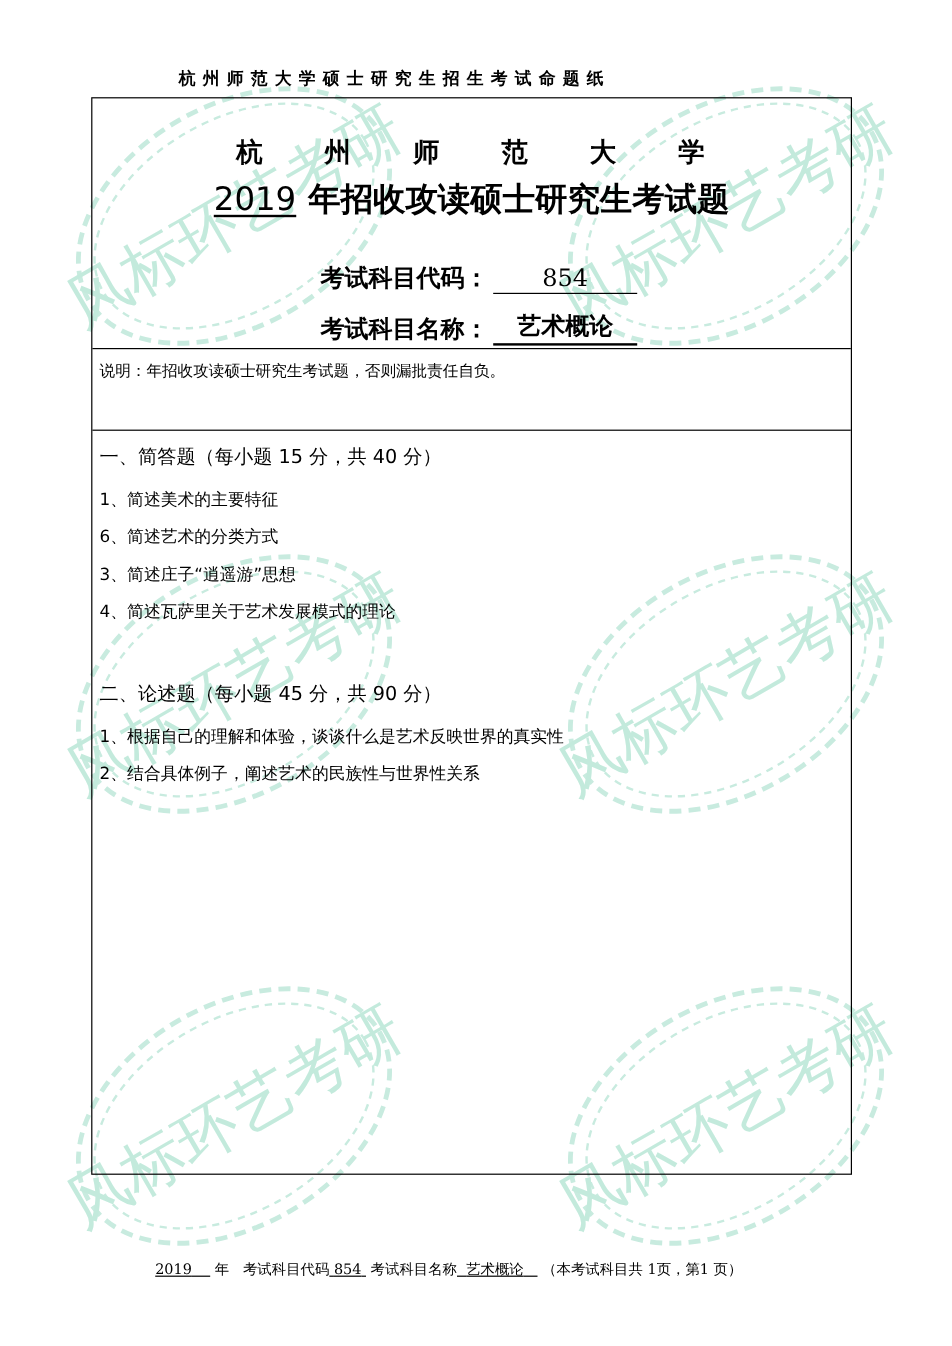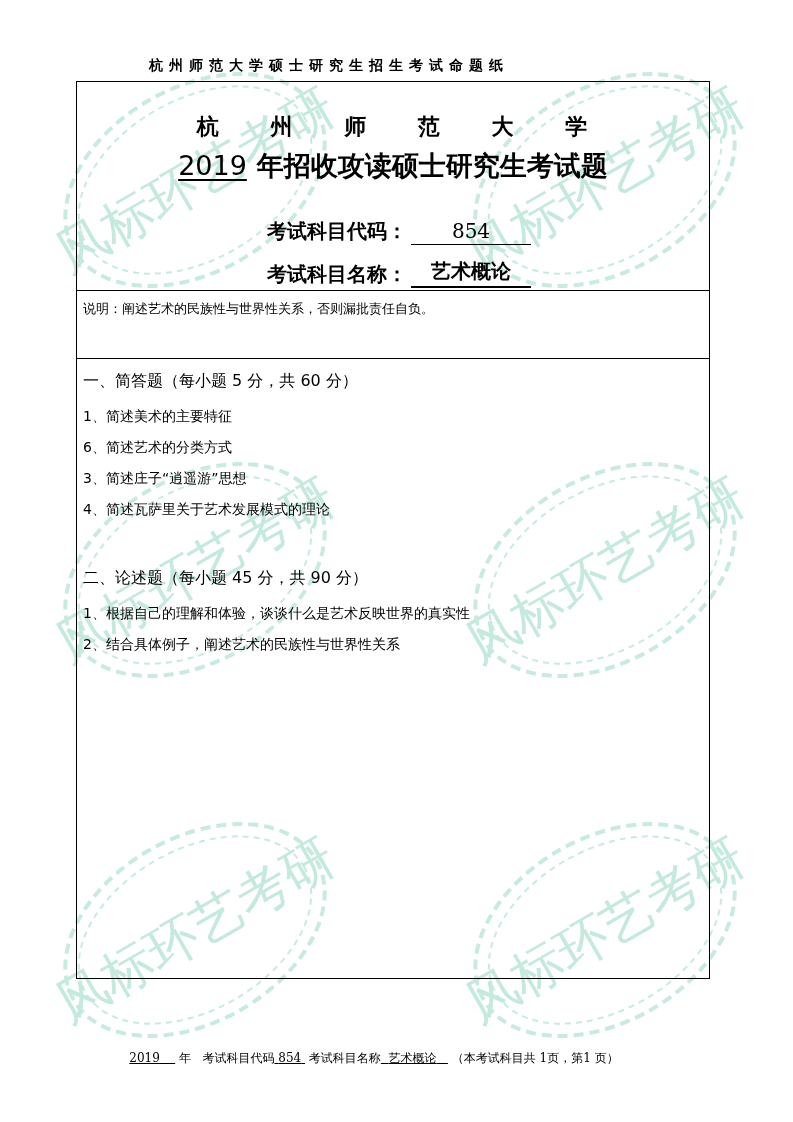--- a/index.html
+++ b/index.html
@@ -126,24 +126,24 @@
   <div class="meta-row" style="top:136px;">
     <span>考试科目代码：</span>
     <span class="val">854</span>
   </div>
   <div class="meta-row" style="top:176px;">
     <span>考试科目名称：</span>
     <span class="val bold">艺术概论</span>
   </div>
 
   <div class="divider" style="top:208px;"></div>
-  <div class="note">说明：阐述艺术的民族性与世界性关系，否则漏批责任自负。</div>
+  <div class="note">说明：年招收攻读硕士研究生考试题，否则漏批责任自负。</div>
   <div class="divider" style="top:276px;"></div>
 
-  <div class="section-title" style="top:289px;">一、简答题（每小题 5 分，共 60 分）</div>
+  <div class="section-title" style="top:289px;">一、简答题（每小题 15 分，共 40 分）</div>
   <div class="q" style="top:326px;">1、简述美术的主要特征</div>
   <div class="q" style="top:357px;">6、简述艺术的分类方式</div>
   <div class="q" style="top:388px;">3、简述庄子“逍遥游”思想</div>
   <div class="q" style="top:419px;">4、简述瓦萨里关于艺术发展模式的理论</div>
 
   <div class="section-title" style="top:486px;">二、论述题（每小题 45 分，共 90 分）</div>
   <div class="q" style="top:523px;">1、根据自己的理解和体验，谈谈什么是艺术反映世界的真实性</div>
   <div class="q" style="top:554px;text-align:right;">2、结合具体例子，阐述艺术的民族性与世界性关系</div>
 </div>
 

